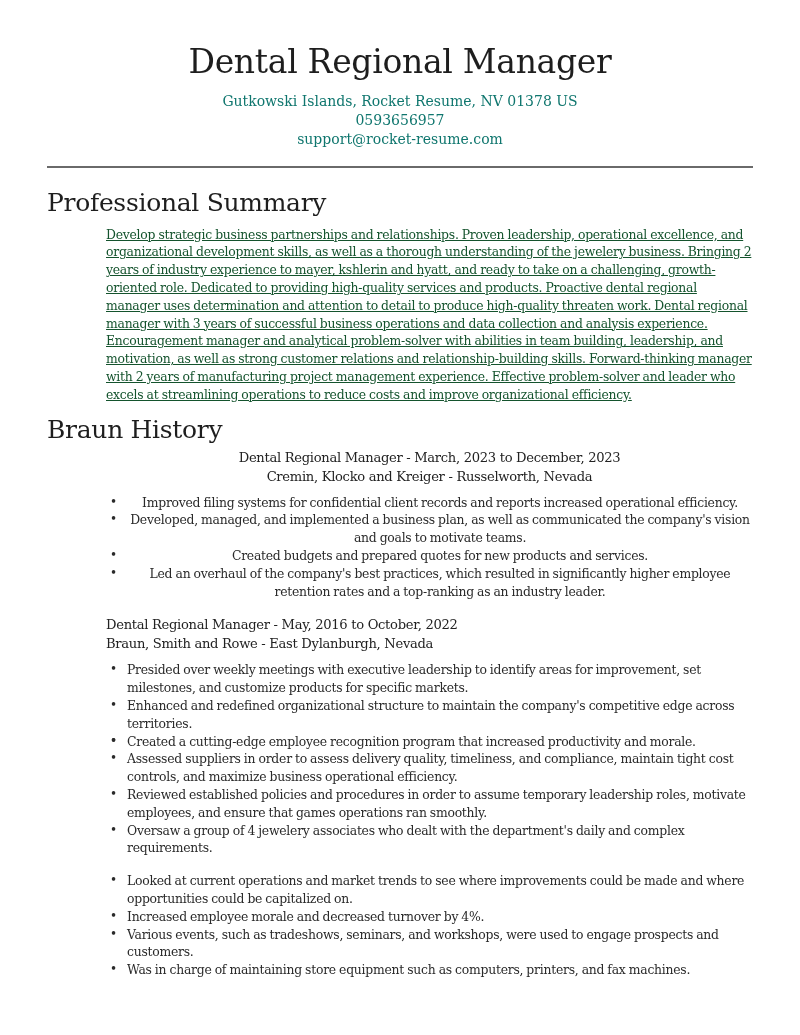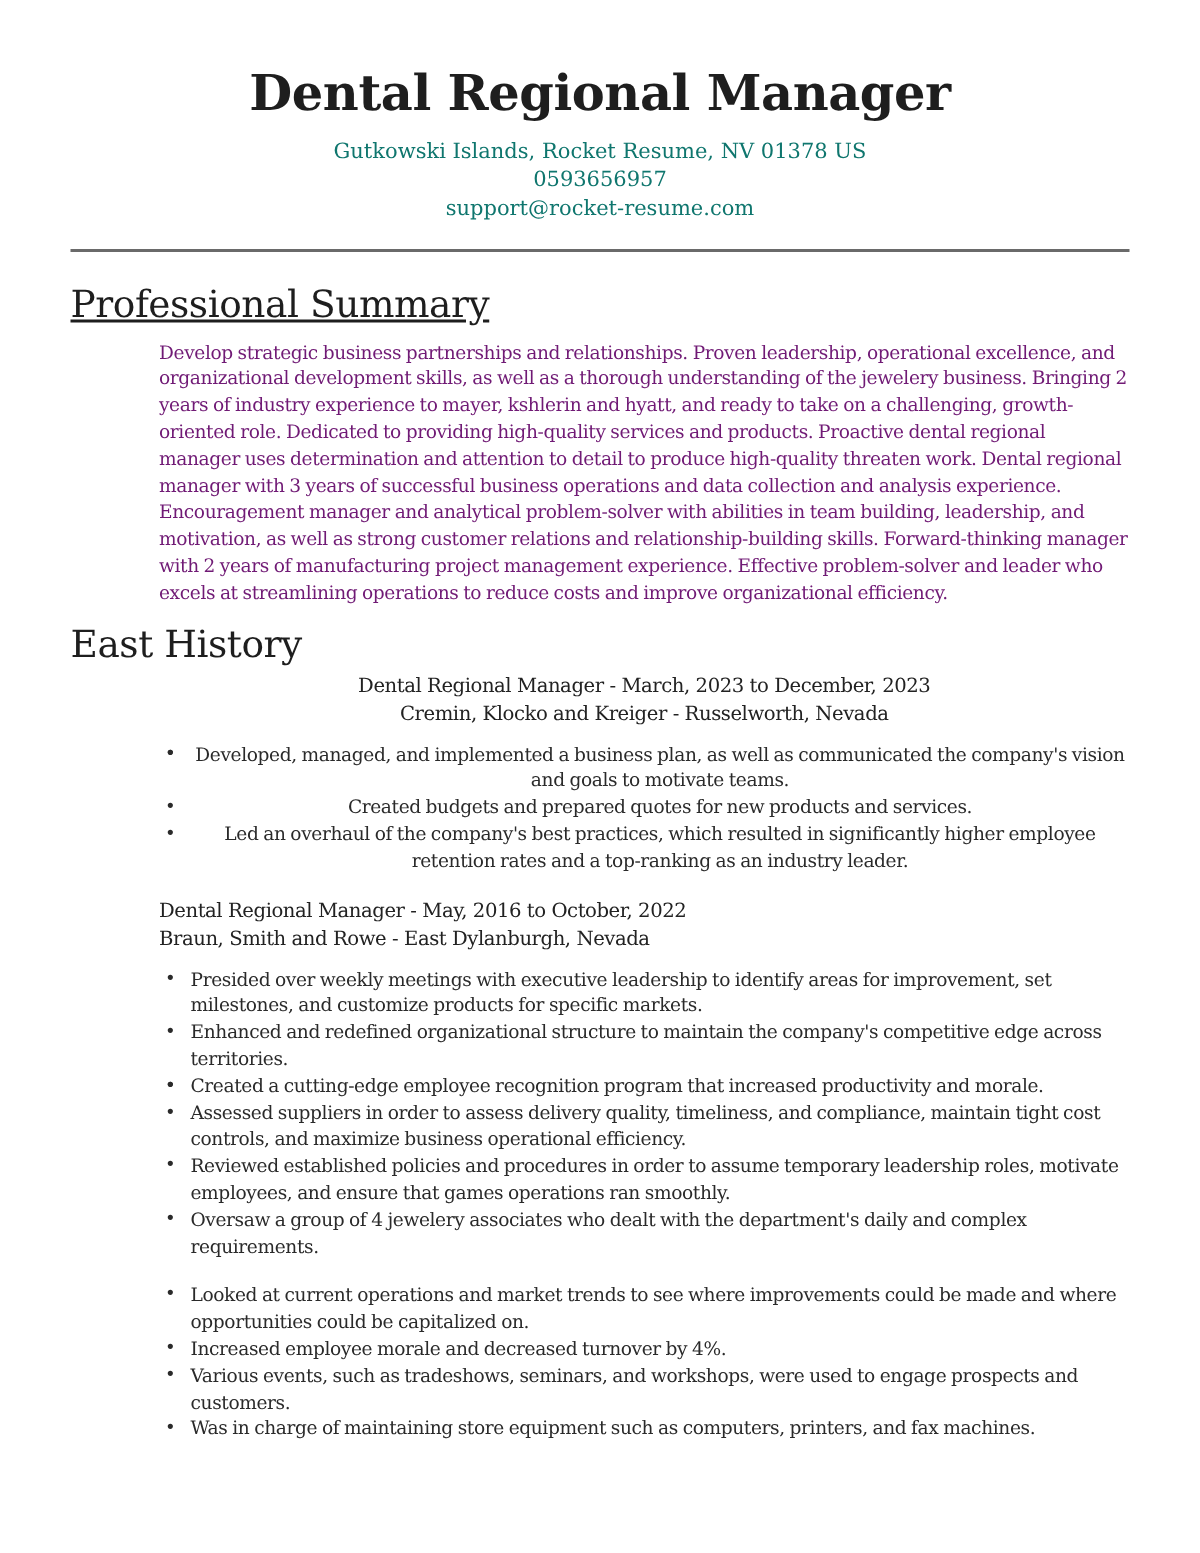--- a/index.html
+++ b/index.html
@@ -21,21 +21,21 @@
       top: 0;
       width: 706px;
     }
     .header {
       text-align: center;
       padding-top: 40px;
     }
     .name {
       font-family: "DejaVu Serif", serif;
       font-size: 33px;
-      font-weight: bold;
+      font-weight: normal;
       letter-spacing: -0.3px;
       line-height: 44px;
       margin: 0;
       color: #1e1e1e;
     }
     .contact {
       margin-top: 8px;
       font-size: 14px;
       line-height: 19.2px;
       color: #0f766e;
@@ -47,28 +47,29 @@
     }
     .section-title {
       font-family: "DejaVu Serif", serif;
       font-size: 25px;
       font-weight: normal;
       letter-spacing: -0.3px;
       margin: 0;
       color: #1e1e1e;
       line-height: 34px;
     }
-    .summary-title { margin-top: 18px; text-decoration: underline; }
+    .summary-title { margin-top: 18px; }
     .summary {
       margin: 6px 0 0 59px;
       font-size: 12.4px;
       line-height: 17.8px;
-      color: #701a75;
+      color: #14532d;
       letter-spacing: -0.25px;
       word-spacing: -0.5px;
+      text-decoration: underline;
     }
     .work-title { margin-top: 9px; }
     .job {
       margin-left: 59px;
     }
     .job-head {
       font-size: 13.1px;
       line-height: 19px;
       color: #222;
       letter-spacing: -0.3px;
@@ -110,27 +111,27 @@
   </div>
 
   <div class="divider"></div>
 
   <section>
     <h2 class="section-title summary-title">Professional Summary</h2>
     <p class="summary">Develop strategic business partnerships and relationships. Proven leadership, operational excellence, and organizational development skills, as well as a thorough understanding of the jewelery business. Bringing 2 years of industry experience to mayer, kshlerin and hyatt, and ready to take on a challenging, growth-oriented role. Dedicated to providing high-quality services and products. Proactive dental regional manager uses determination and attention to detail to produce high-quality threaten work. Dental regional manager with 3 years of successful business operations and data collection and analysis experience. Encouragement manager and analytical problem-solver with abilities in team building, leadership, and motivation, as well as strong customer relations and relationship-building skills. Forward-thinking manager with 2 years of manufacturing project management experience. Effective problem-solver and leader who excels at streamlining operations to reduce costs and improve organizational efficiency.</p>
   </section>
 
   <section>
-    <h2 class="section-title work-title">East History</h2>
+    <h2 class="section-title work-title">Braun History</h2>
 
     <div class="job">
       <div class="job-head">Dental Regional Manager - March, 2023 to December, 2023</div>
       <div class="job-head">Cremin, Klocko and Kreiger - Russelworth, Nevada</div>
       <ul class="job-list">
-        <li><span class="bullet">•</span></li>
+        <li><span class="bullet">•</span><span>Improved filing systems for confidential client records and reports increased operational efficiency.</span></li>
         <li><span class="bullet">•</span><span>Developed, managed, and implemented a business plan, as well as communicated the company's vision and goals to motivate teams.</span></li>
         <li><span class="bullet">•</span><span>Created budgets and prepared quotes for new products and services.</span></li>
         <li><span class="bullet">•</span><span>Led an overhaul of the company's best practices, which resulted in significantly higher employee retention rates and a top-ranking as an industry leader.</span></li>
       </ul>
     </div>
 
     <div class="job">
       <div class="job-head">Dental Regional Manager - May, 2016 to October, 2022</div>
       <div class="job-head">Braun, Smith and Rowe - East Dylanburgh, Nevada</div>
       <ul class="job-list">

